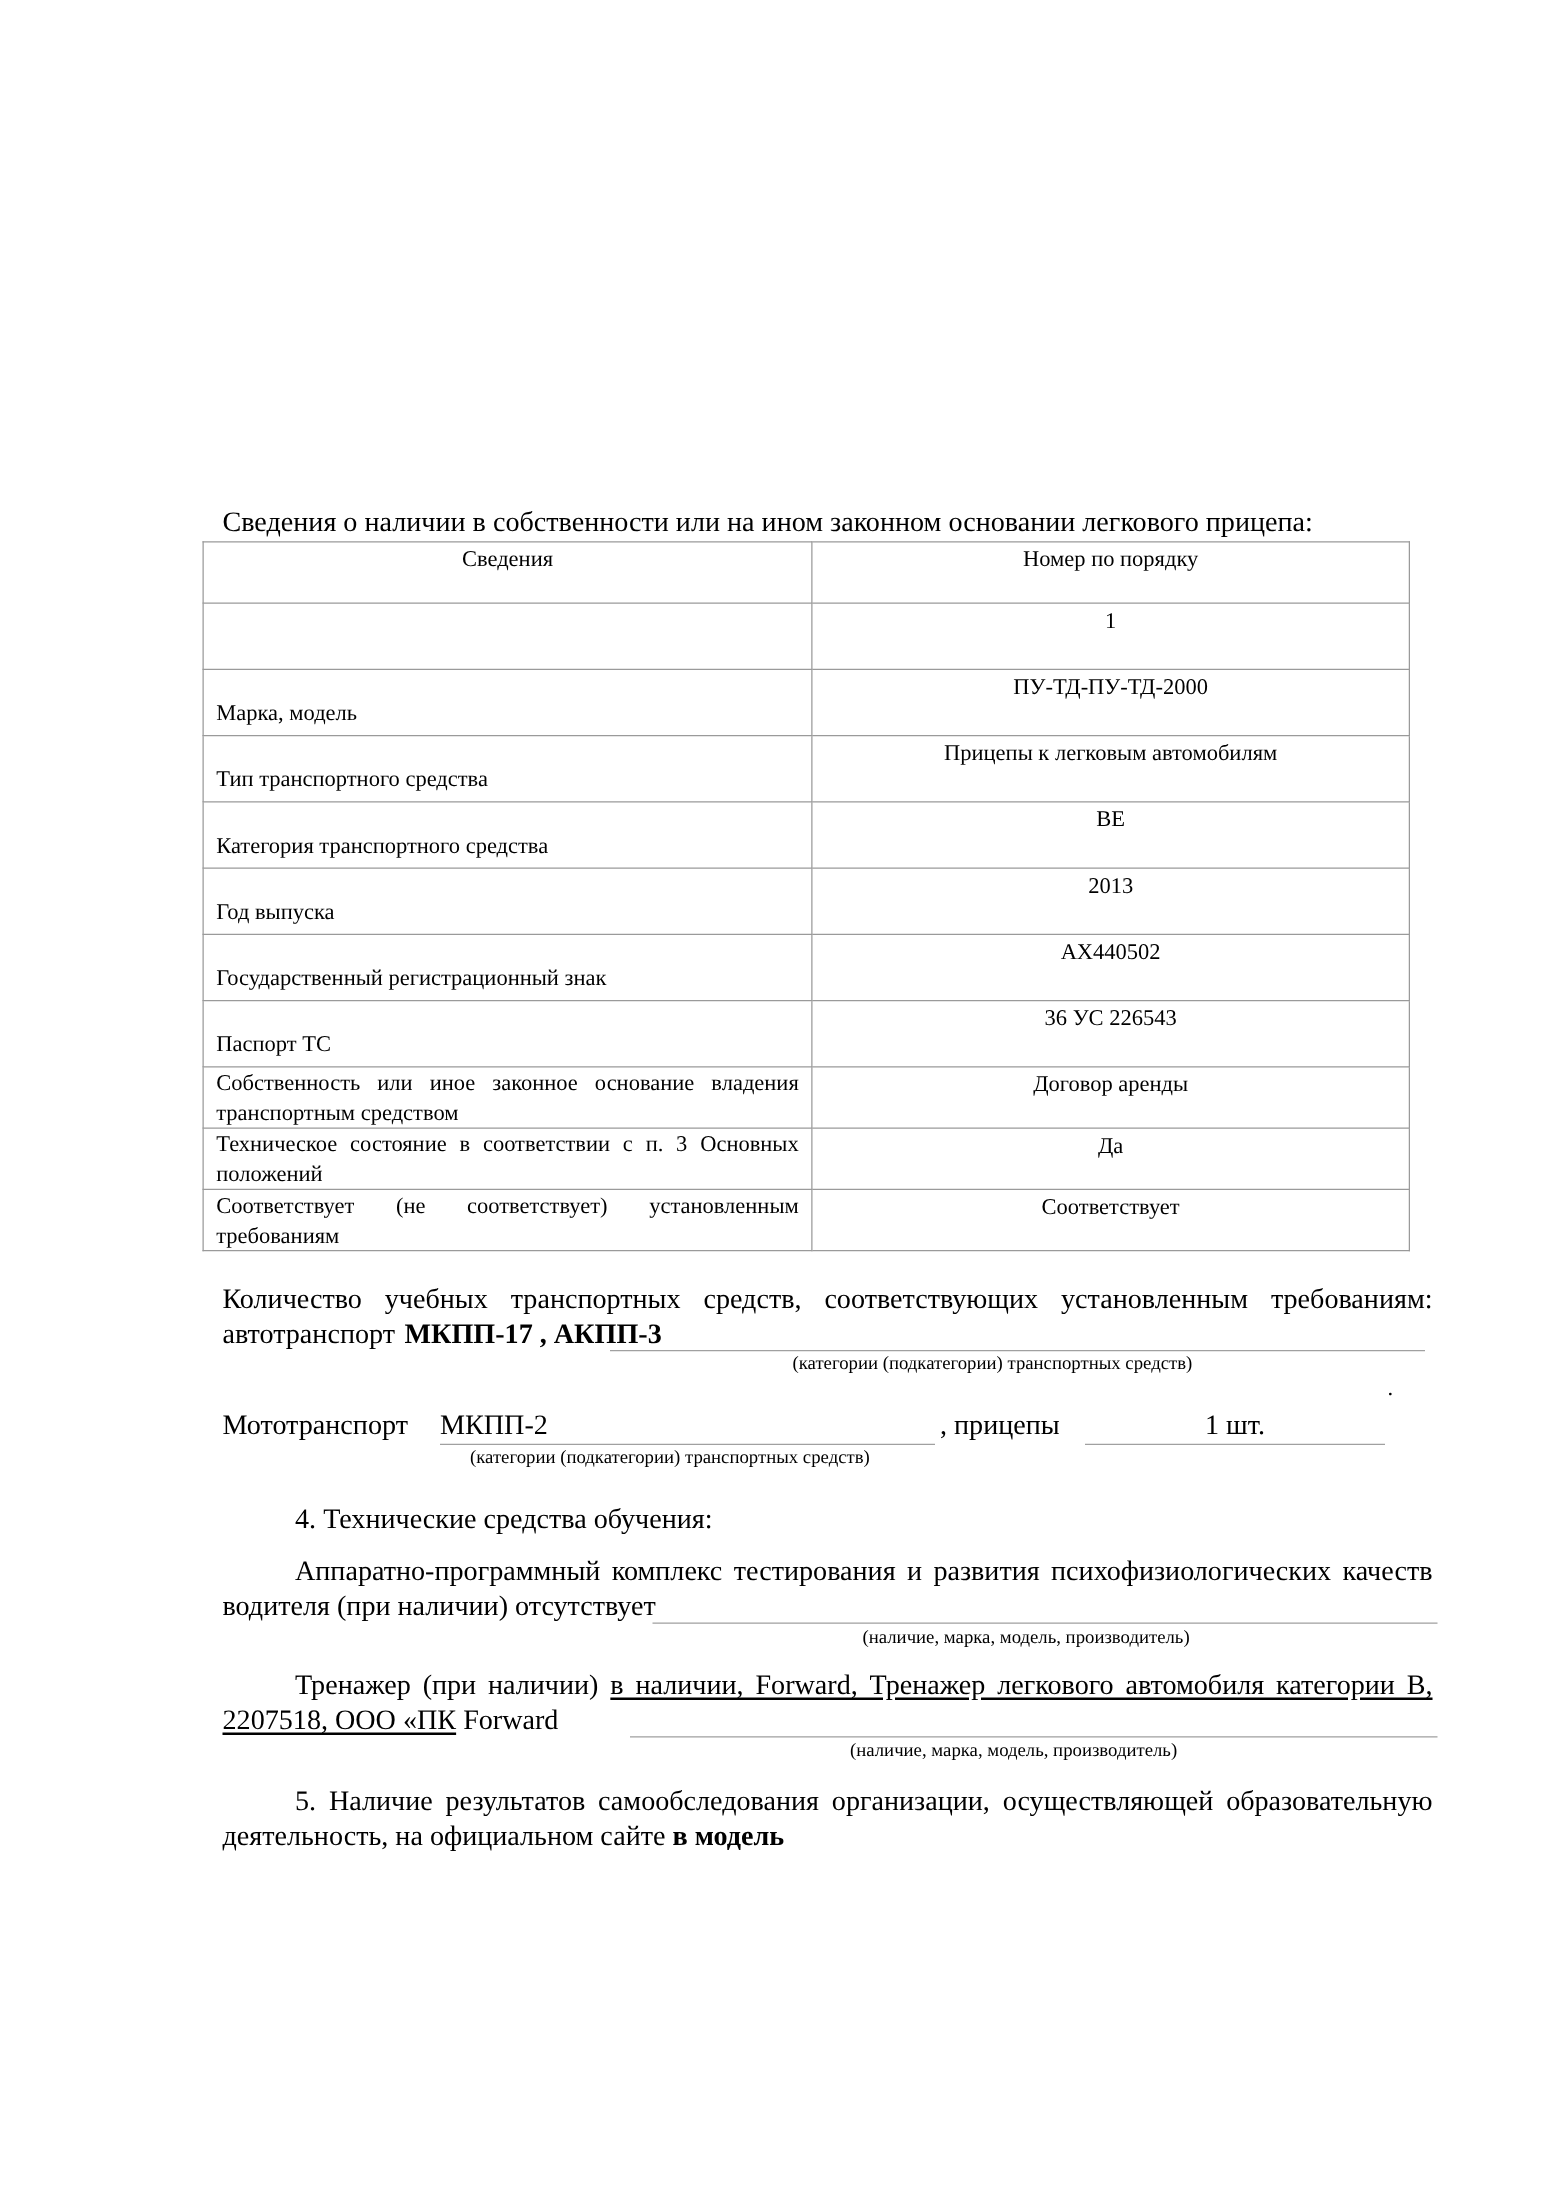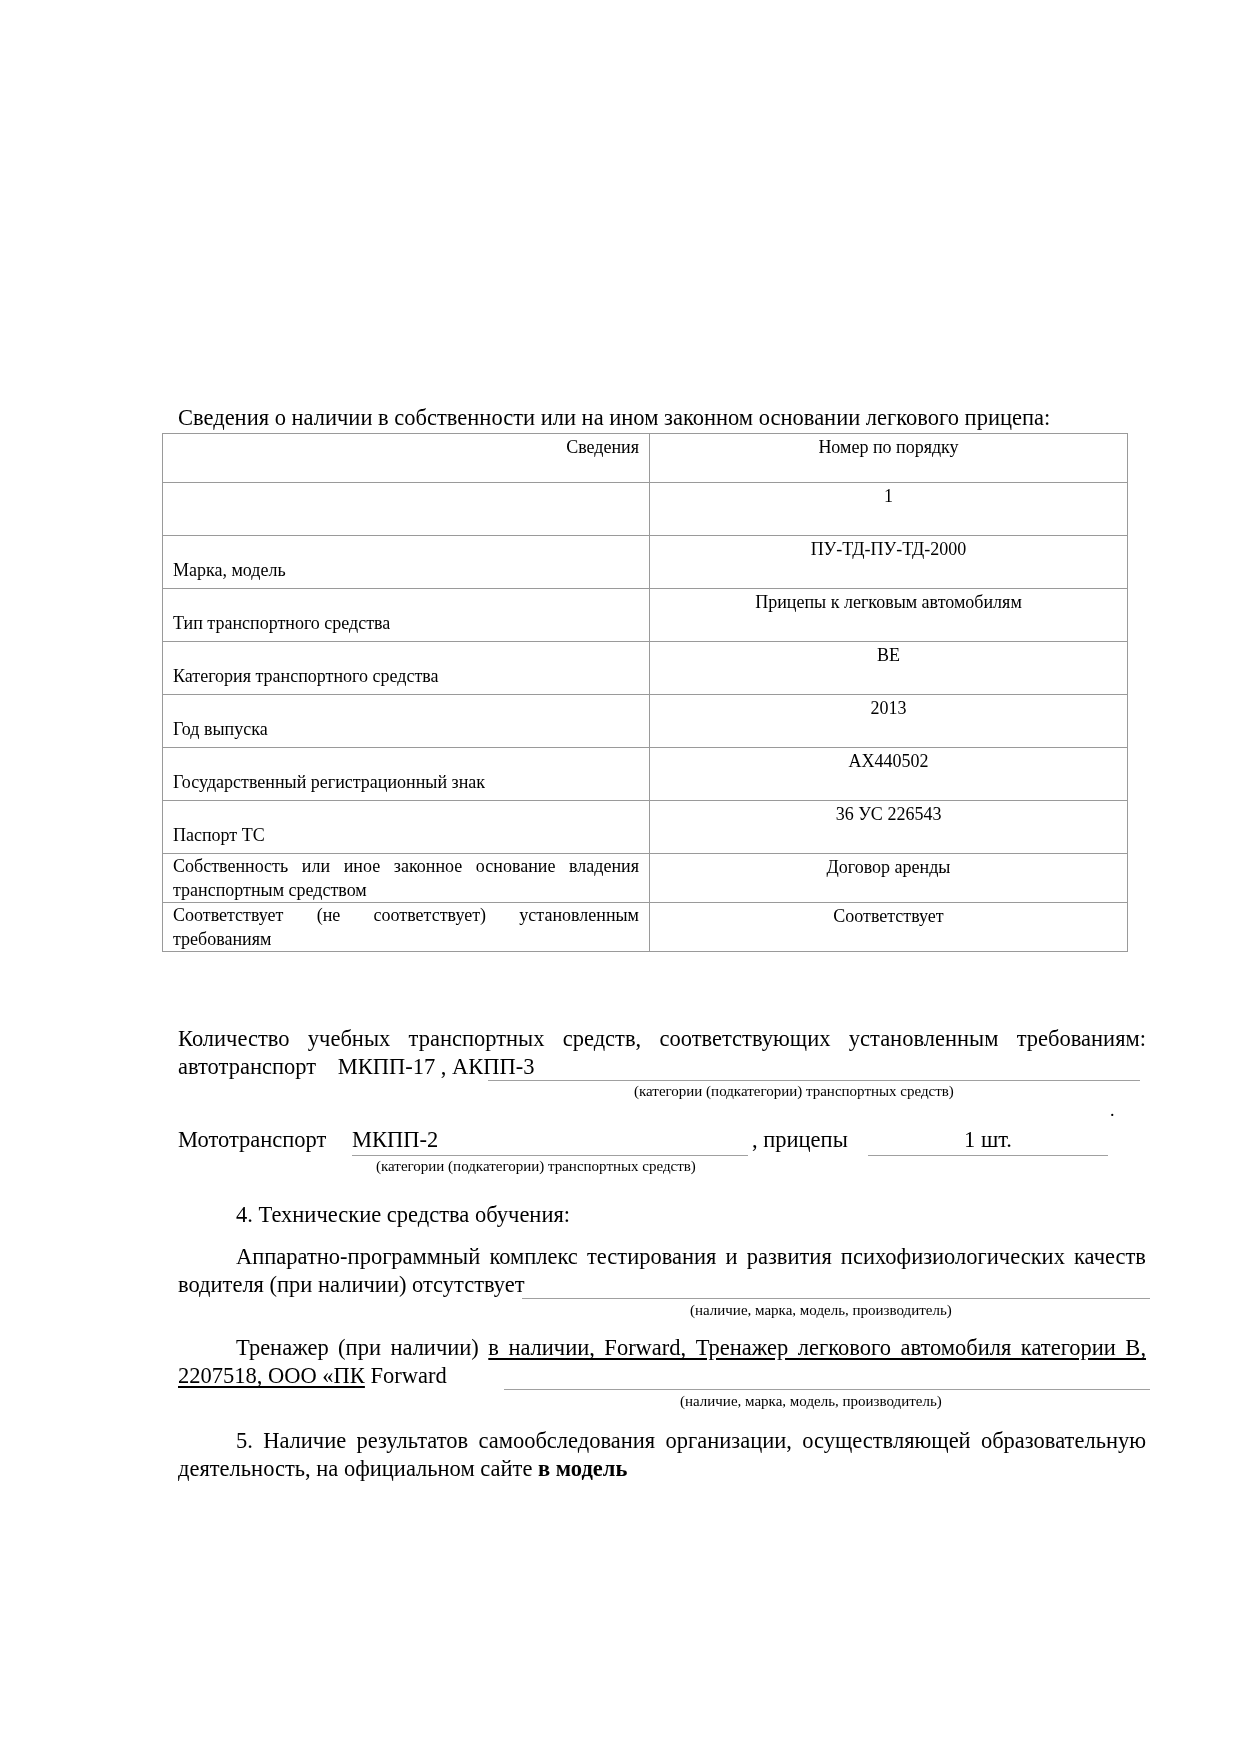--- a/index.html
+++ b/index.html
@@ -4,21 +4,21 @@
 <style>
   html, body { margin: 0; padding: 0; background: #ffffff; }
   body { width: 1240px; height: 1755px; position: relative; font-family: "Liberation Serif", serif; color: #000; overflow: hidden; }
   .abs { position: absolute; }
   .title { left: 178px; top: 405px; font-size: 22.5px; white-space: nowrap; }
   table.info { position: absolute; left: 162px; top: 433px; width: 966px; border-collapse: collapse; font-size: 18px; }
   table.info td { border: 1.5px solid #9a9a9a; padding: 0 10px; height: 46px; vertical-align: top; line-height: 23px; }
   table.info td.c1 { width: 466px; }
   table.info td.c2 { text-align: center; padding-top: 2px; margin-top: 12px; }
   table.info td.lbl-low { vertical-align: bottom; padding-bottom: 6px; margin-left: 24px; }
-  table.info td.lbl-top { text-align: right; padding-top: 2px; }
+  table.info td.lbl-top { text-align: center; padding-top: 2px; }
   table.info td.lbl-just { text-align: justify; text-align-last: left; line-height: 24px; padding-top: 0; margin-left: 20px; }
   .para { position: absolute; left: 178px; width: 968px; font-size: 22.5px; line-height: 28px; text-align: justify; }
   .para.indent { text-indent: 58px; }
   .caption { position: absolute; font-size: 15px; white-space: nowrap; }
   .under { text-decoration: underline; text-underline-offset: 3px; }
   .line { position: absolute; height: 0; border-top: 1.5px solid #a0a0a0; }
   b { font-weight: bold; }
 </style>
 </head>
 <body>
@@ -57,29 +57,33 @@
   </tr>
   <tr>
     <td class="c1 lbl-low">Паспорт ТС</td>
     <td class="c2">36 УС 226543</td>
   </tr>
   <tr>
     <td class="c1 lbl-just">Собственность или иное законное основание владения транспортным средством</td>
     <td class="c2">Договор аренды</td>
   </tr>
   <tr>
+    <td class="c1 lbl-just">Техническое состояние в соответствии с п. 3 Основных положений</td>
+    <td class="c2">Да</td>
+  </tr>
+  <tr>
     <td class="c1 lbl-just">Соответствует (не соответствует) установленным требованиям</td>
     <td class="c2">Соответствует</td>
   </tr>
 </tbody>
   </table>
 
 <div class="para" style="top:1025px; text-align-last:left;">
   <span>Количество учебных транспортных средств, соответствующих установленным требованиям: автотранспорт</span>
-  <span style="margin-left:16px;">МКПП-17 , АКПП-3</span>
+  <span style="margin-left:2px;font-weight:bold;">МКПП-17 , АКПП-3</span>
 </div>
 <div class="line" style="left:488px; top:1080px; width:652px;"></div>
 <div class="caption" style="left:634px; top:1083px;">(категории (подкатегории) транспортных средств)</div>
 <div class="abs" style="left:1110px; top:1100px; font-size:18px;">.</div>
 
 <div class="abs" style="left:178px; top:1127px; font-size:22.5px;">Мототранспорт</div>
 <div class="line" style="left:352px; top:1155px; width:396px;"></div>
 <div class="abs" style="left:352px; width:396px; top:1127px; font-size:22.5px; text-align:left;">МКПП-2</div>
 <div class="abs" style="left:752px; top:1127px; font-size:22.5px;">, прицепы</div>
 <div class="line" style="left:868px; top:1155px; width:240px;"></div>

